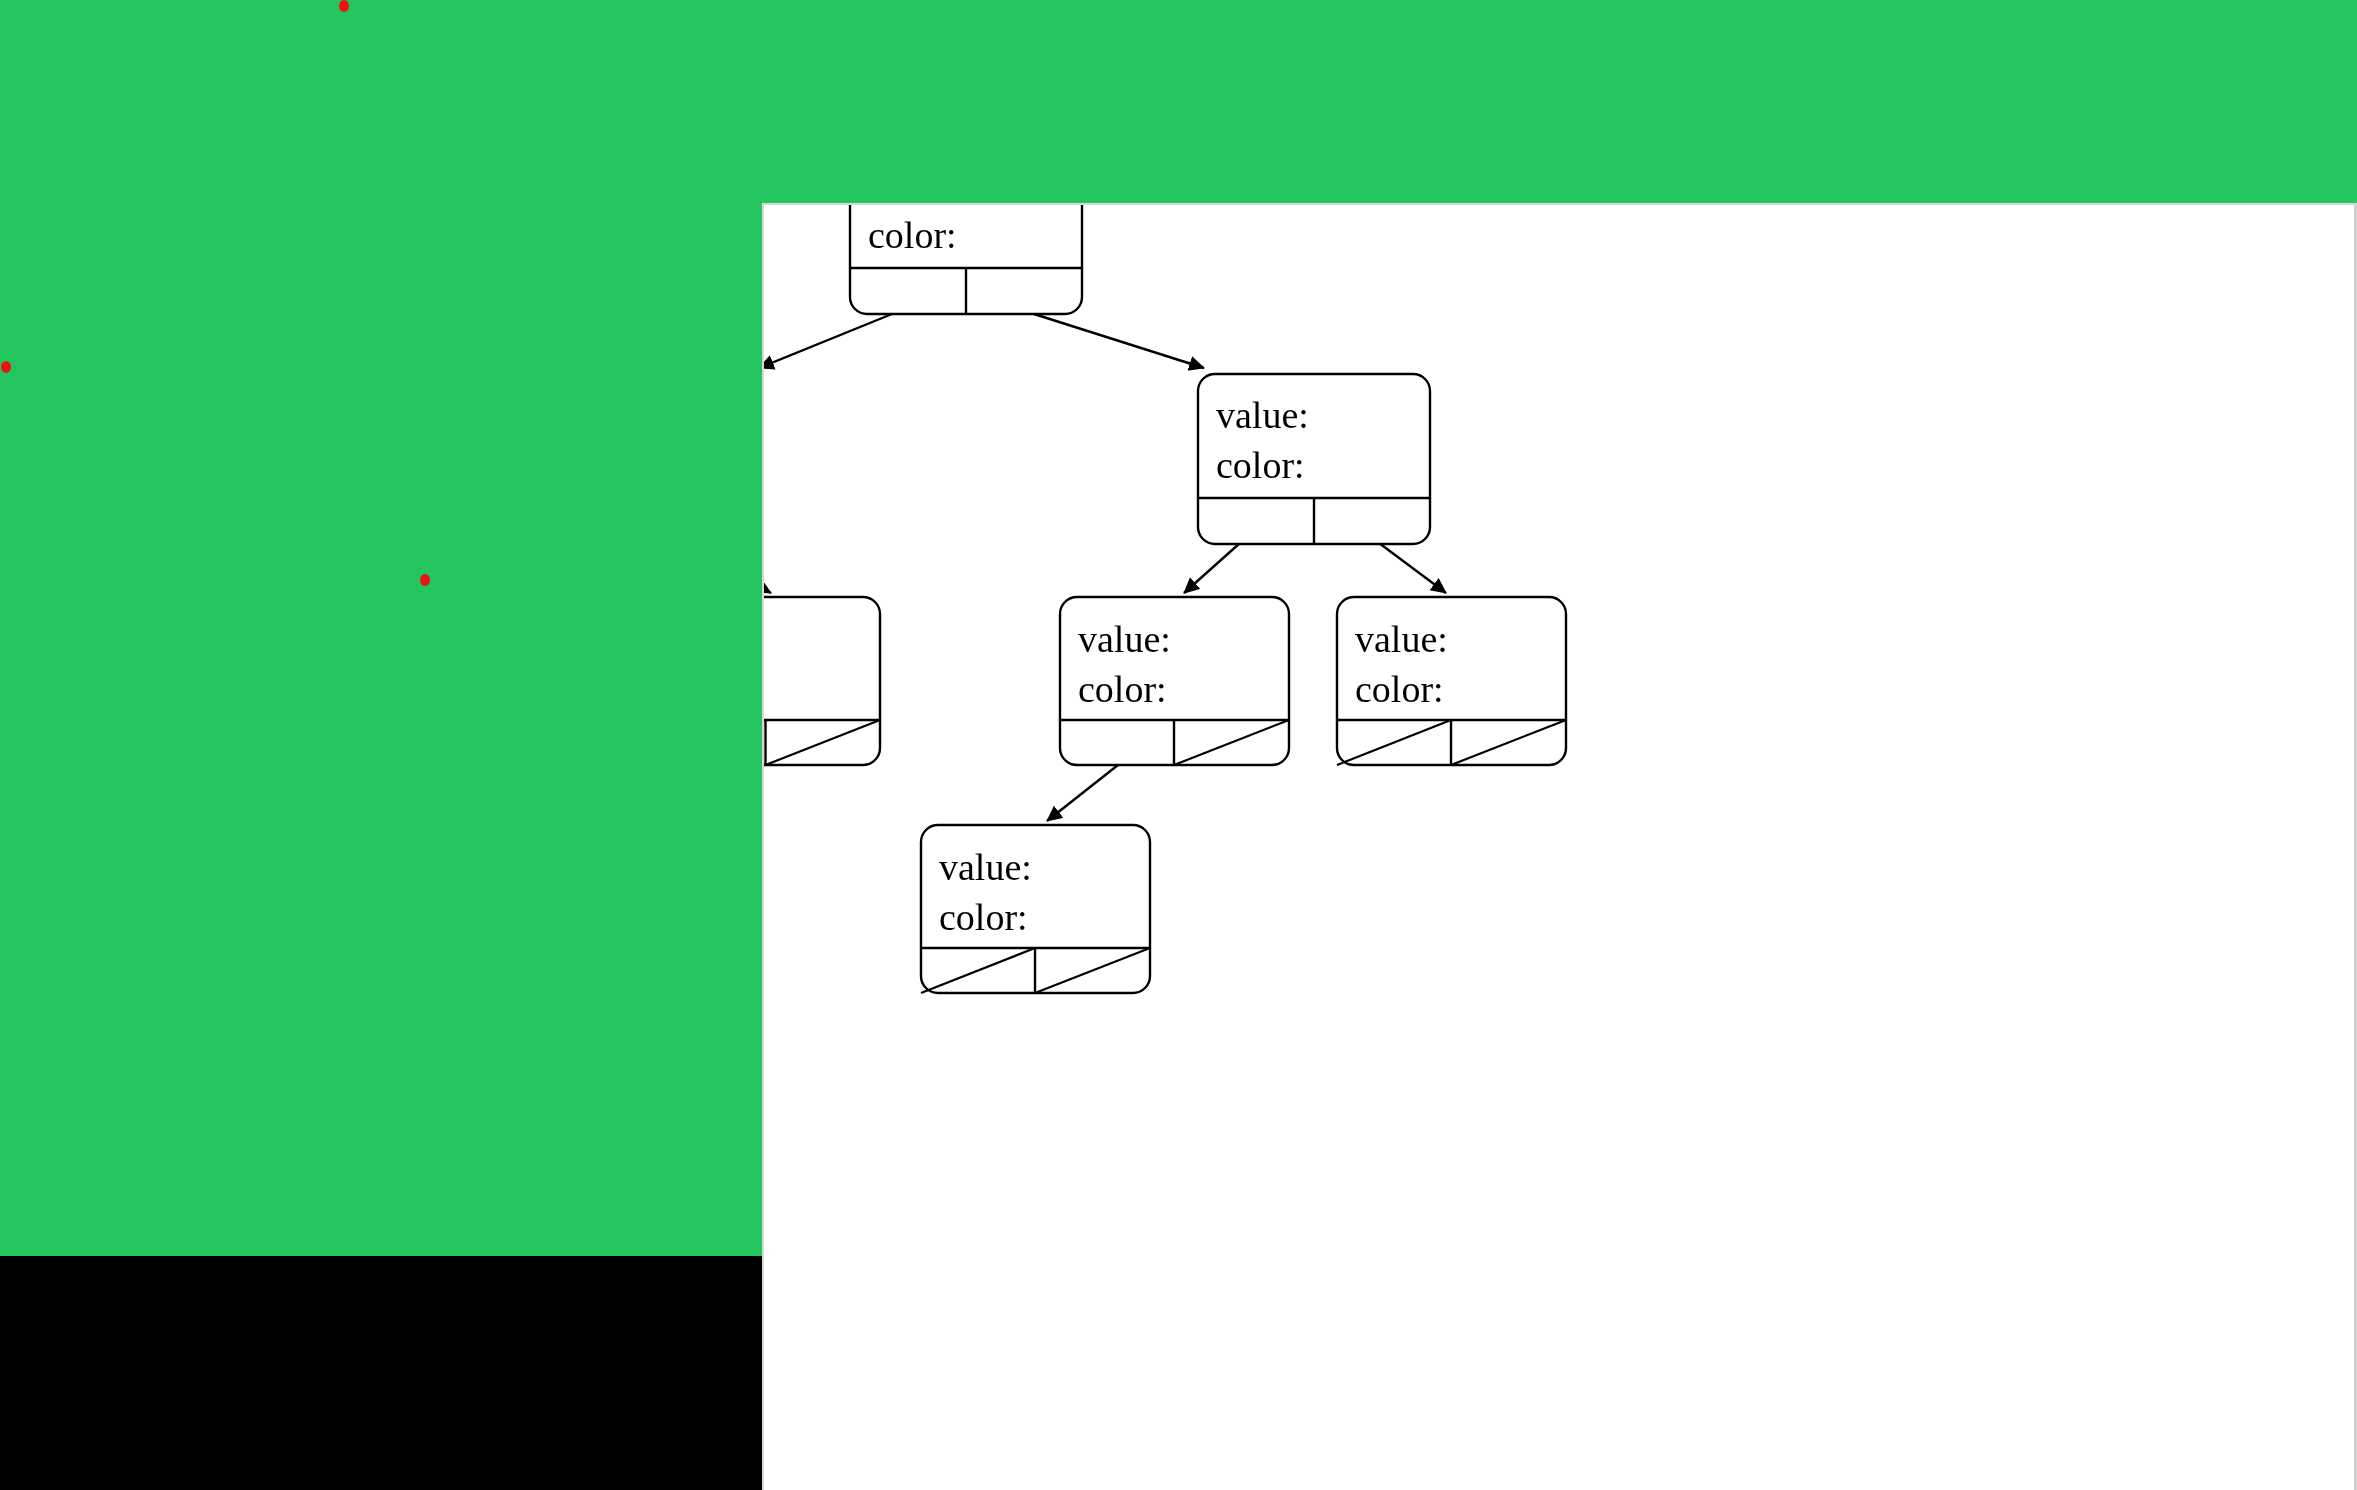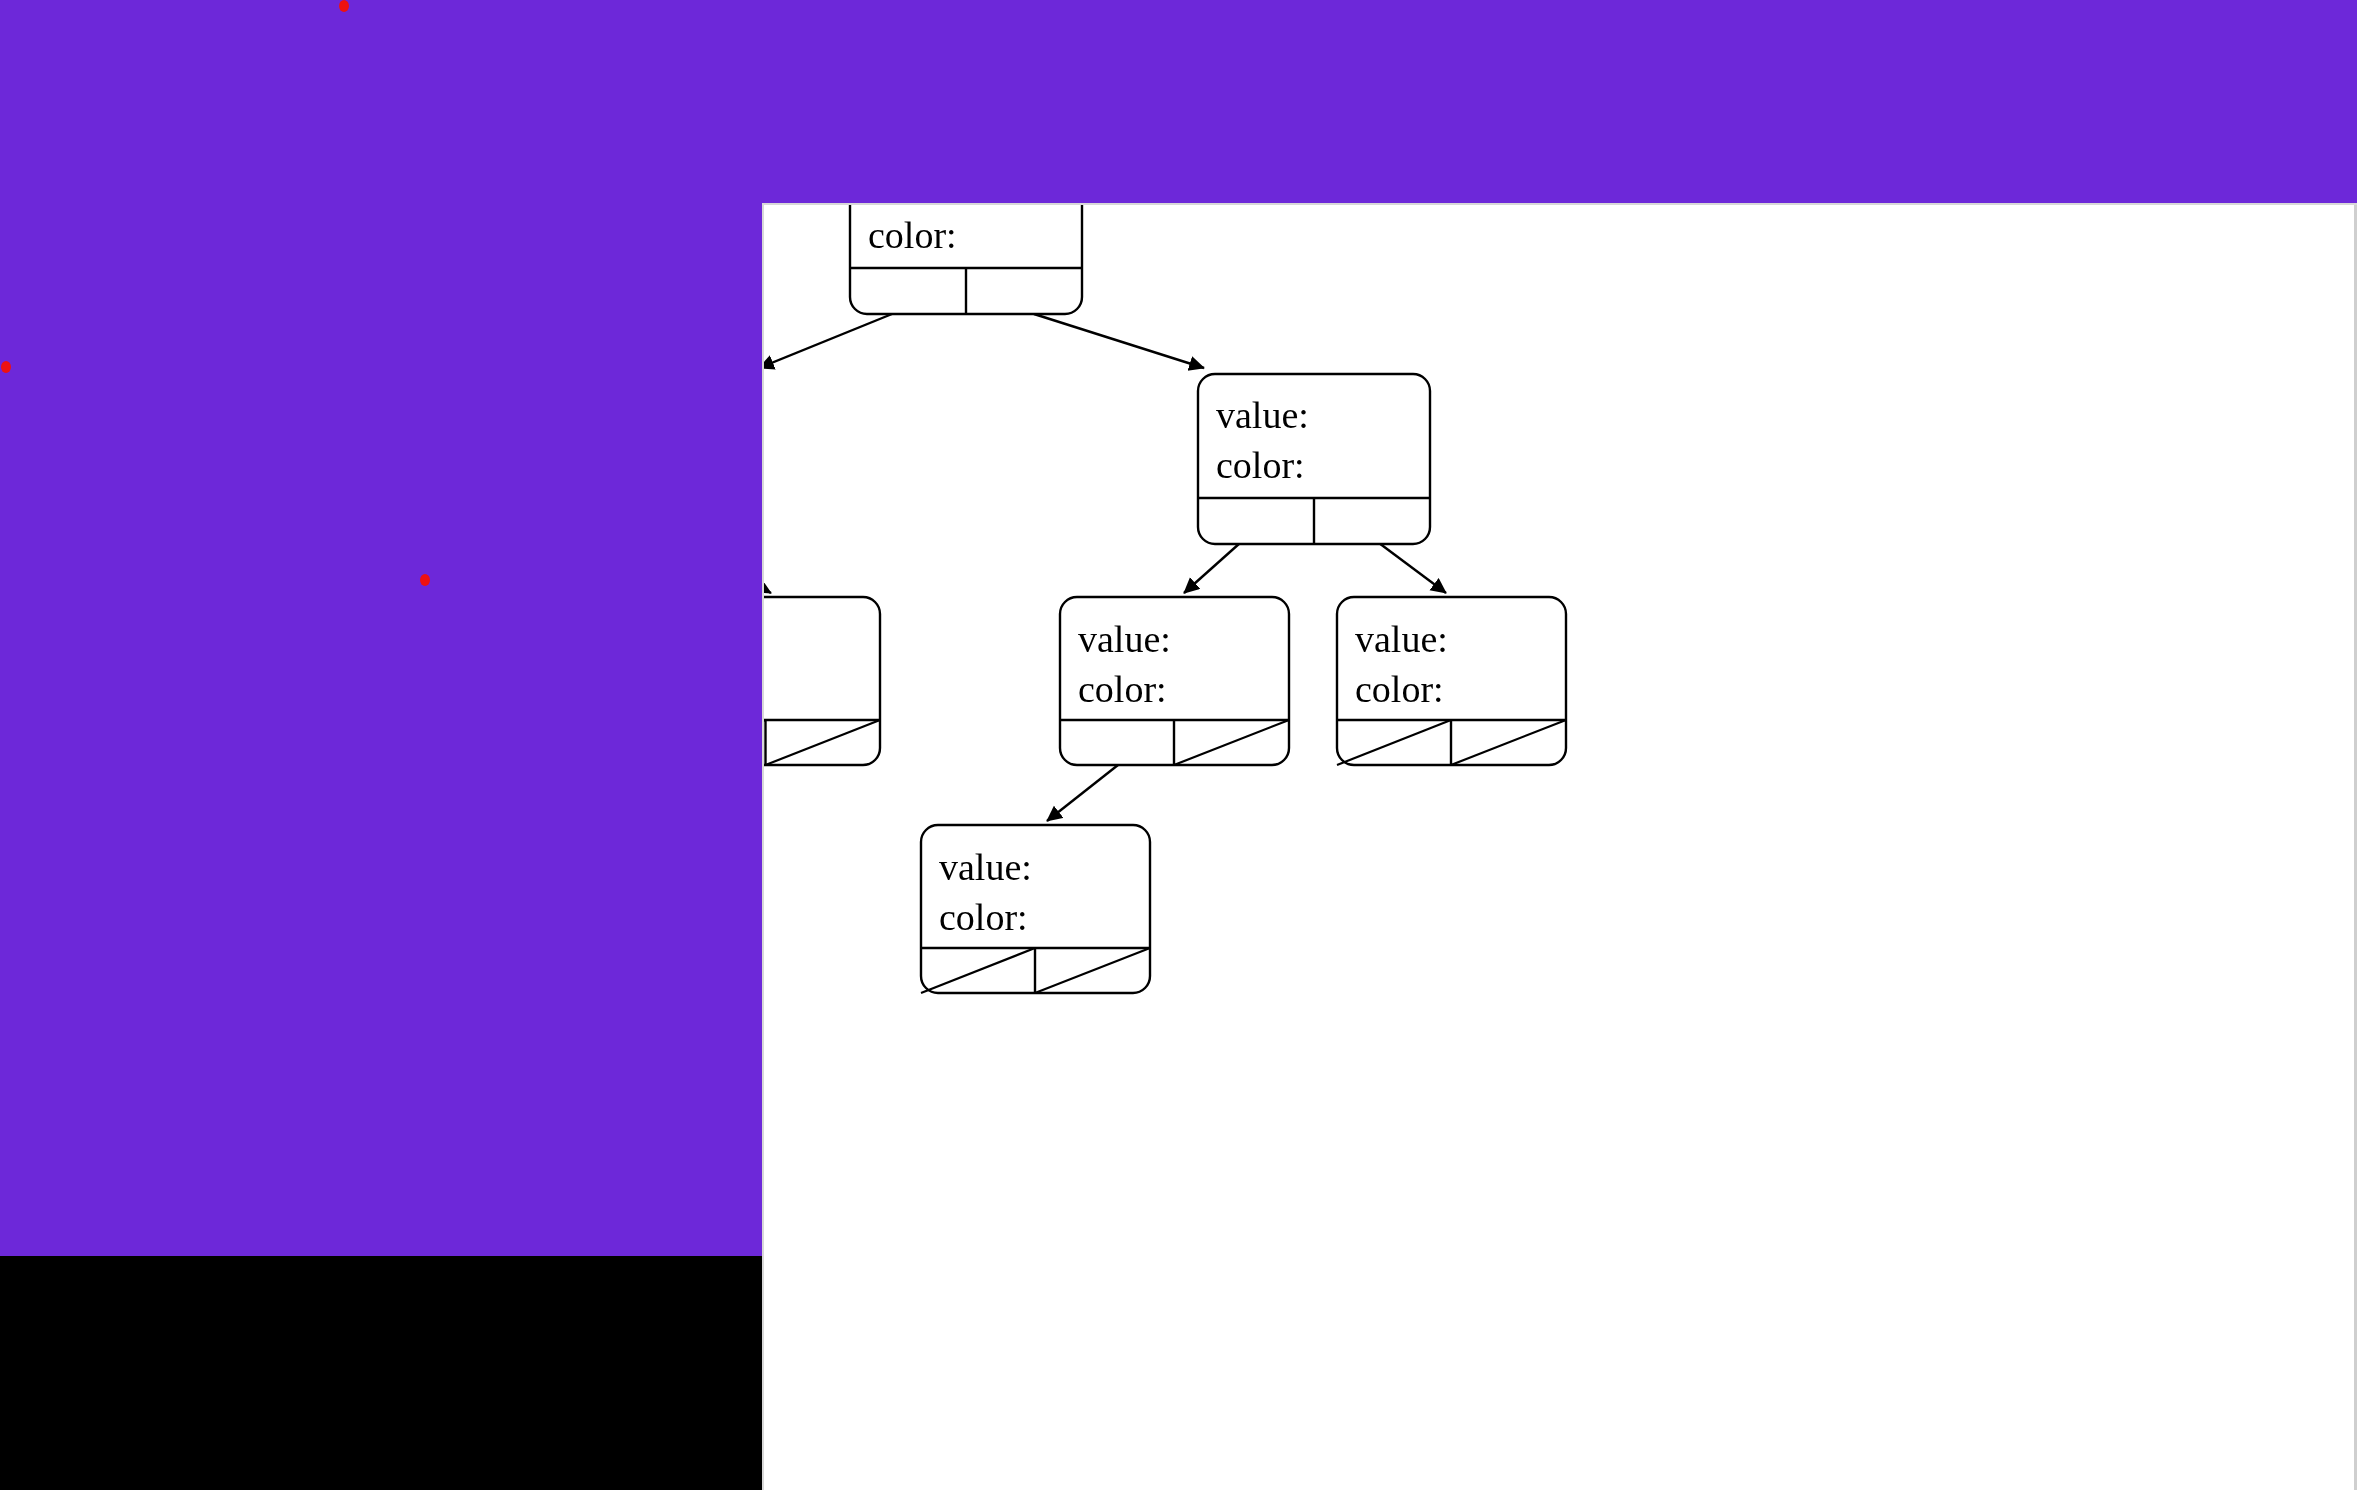--- a/index.html
+++ b/index.html
@@ -6,21 +6,21 @@
     margin: 0; padding: 0;
     background: #000000;
     width: 2357px; height: 1490px;
     overflow: hidden;
     font-family: "Liberation Serif", "DejaVu Serif", serif;
   }
   #root-canvas {
     position: relative;
     width: 2357px;
     height: 1256px;
-    background: #6d28d9;
+    background: #22c55e;
   }
   .red-dot {
     position: absolute;
     border-radius: 50%;
     background: #ee1111;
     width: 10px;
     height: 12px;
   }
   #content-panel {
     position: absolute;

